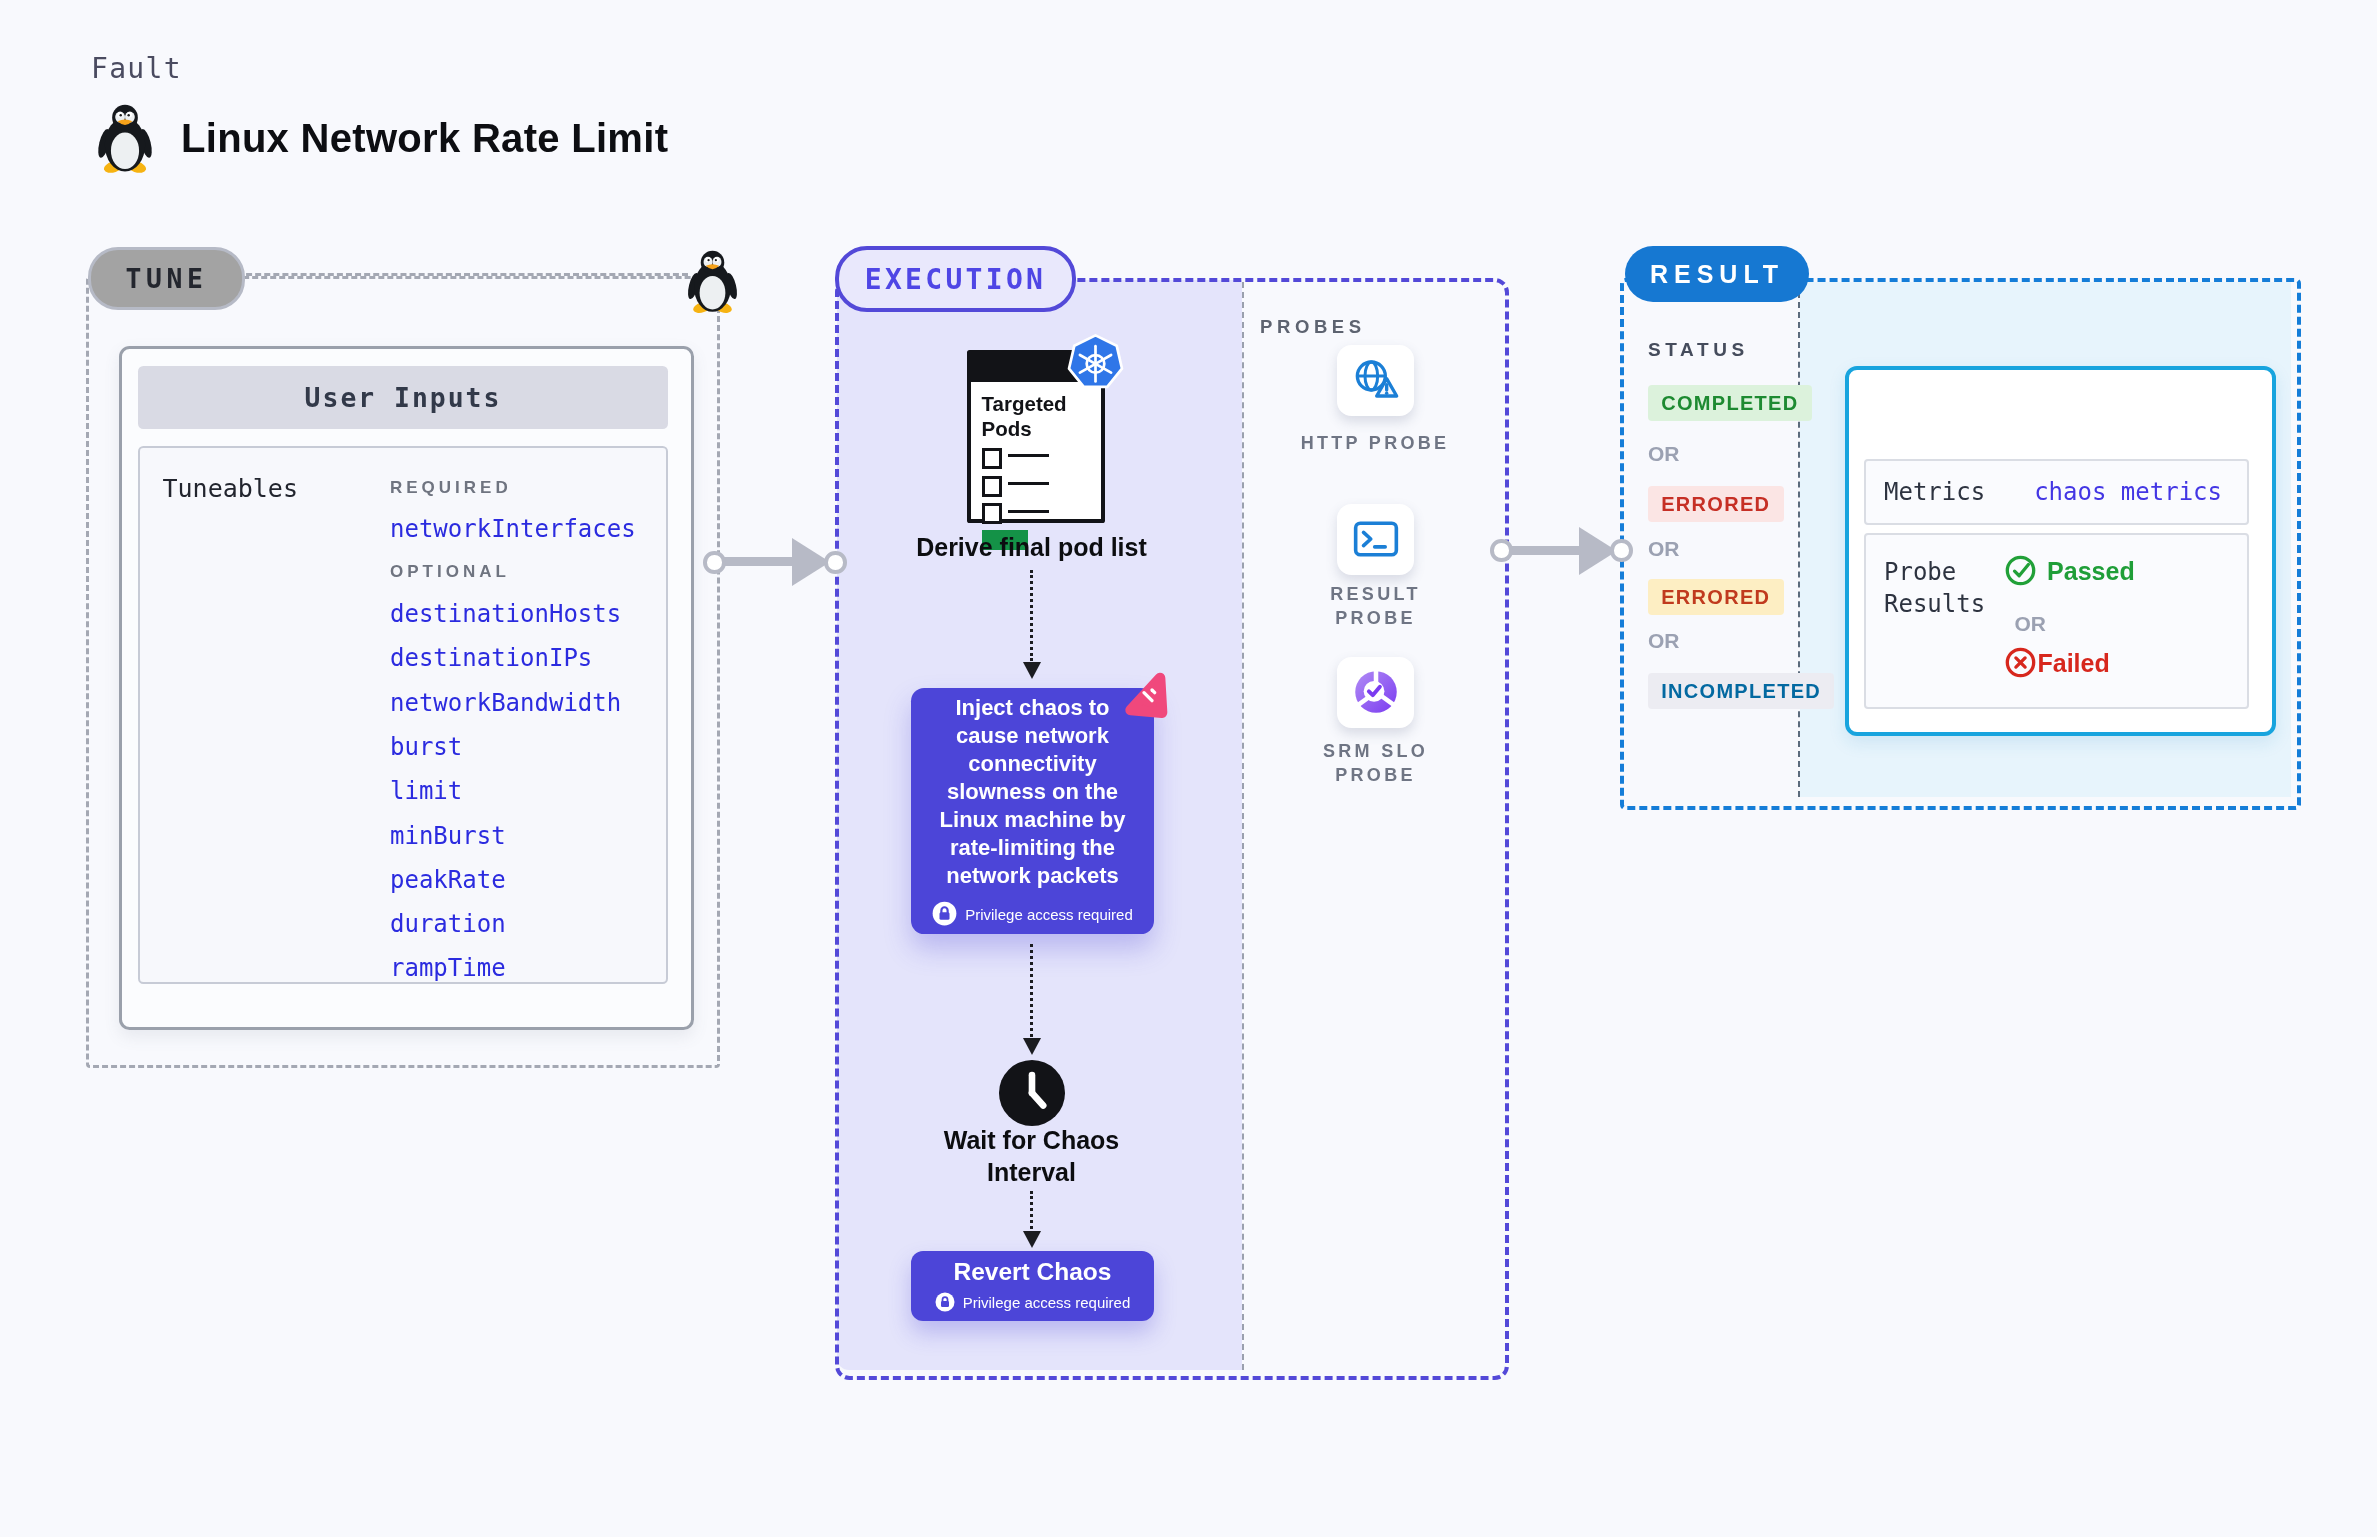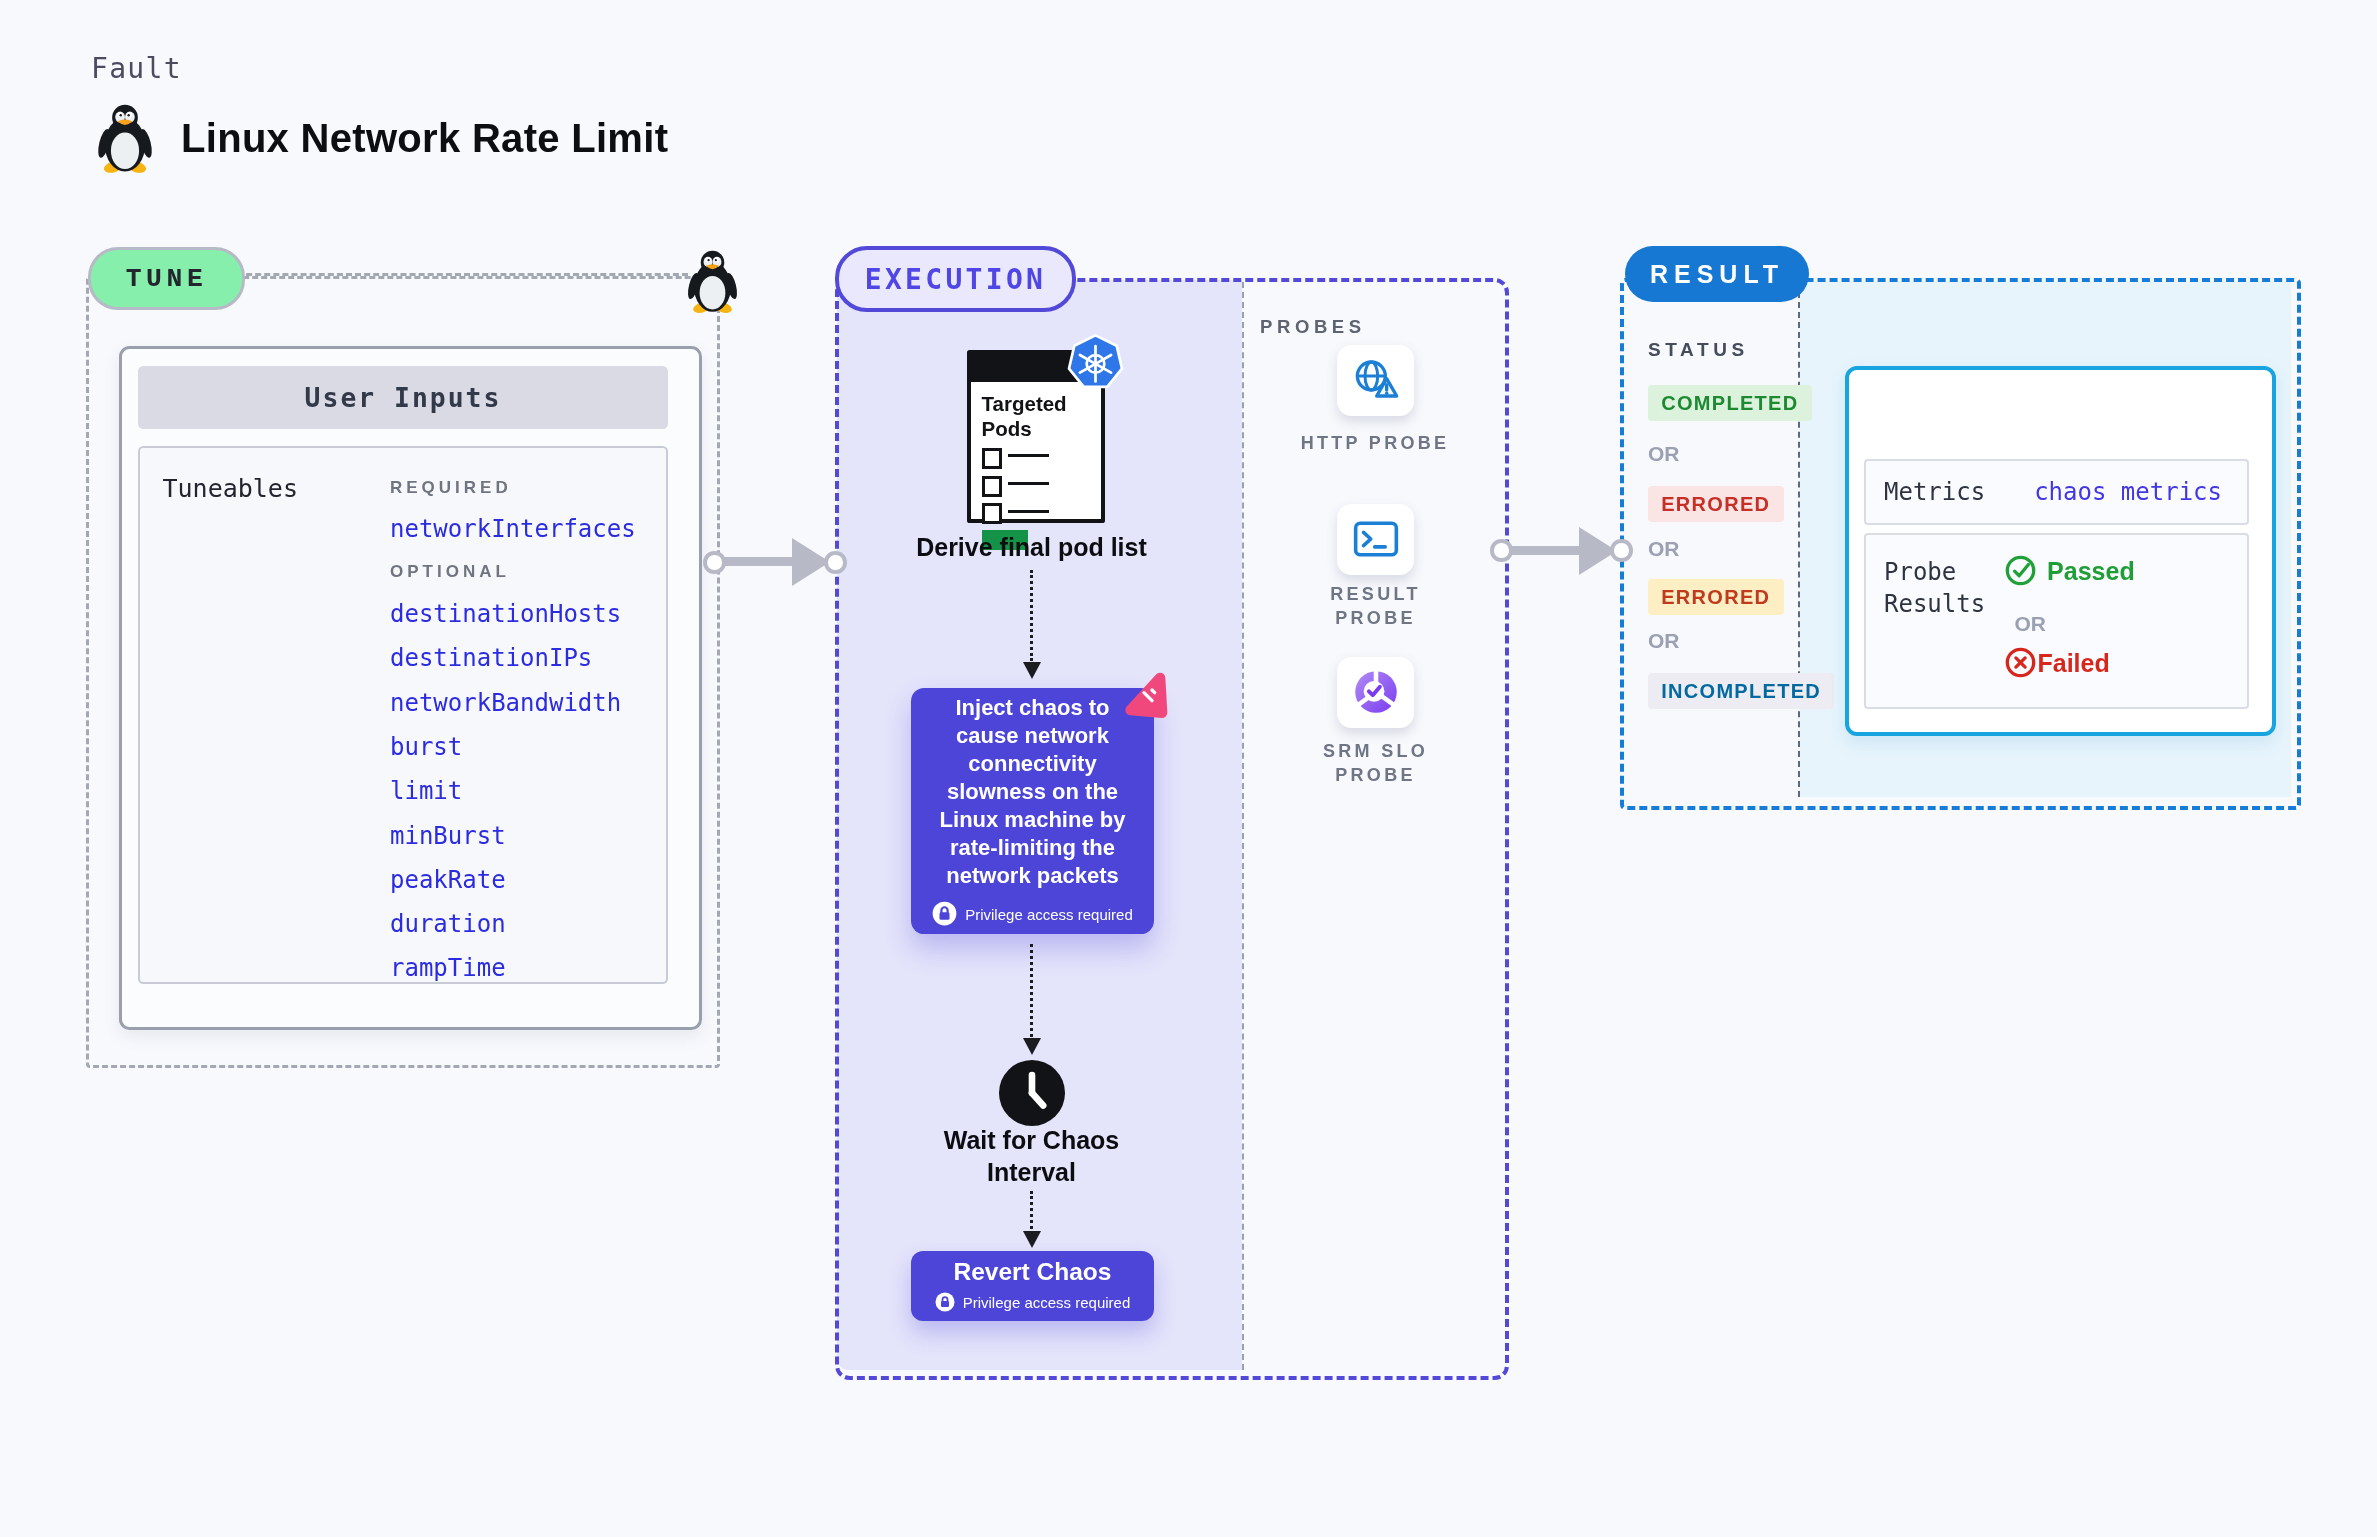--- a/index.html
+++ b/index.html
@@ -10,26 +10,26 @@
   .sans{font-family:"Liberation Sans", sans-serif;}
 
   
   .fault-label{left:91px;top:52px;font-size:28px;color:#4a4b60;letter-spacing:1.3px;}
   .page-title{left:181px;top:116px;font-size:40px;font-weight:bold;color:#0d0e12;letter-spacing:0.3px;}
   .tux-big{left:94px;top:103px;width:62px;height:71px;}
 
   
   .tune-box{left:86px;top:276px;width:628px;height:786px;border:3.3px dashed #a4a8b3;border-radius:4px;}
   .tune-dash-line{left:237px;top:273px;width:451px;border-top:3.3px dashed #a4a8b3;}
-  .tune-pill{left:88px;top:247px;width:151px;height:57px;background:#86efac;border:3.3px solid #b6bac6;
+  .tune-pill{left:88px;top:247px;width:151px;height:57px;background:#a3a3a3;border:3.3px solid #b6bac6;
              border-radius:30px;display:flex;align-items:center;justify-content:center;
-             font-size:26.4px;font-weight:bold;color:#23262e;letter-spacing:4.6px;z-index:6;font-family:Liberation Mono, monospace;}
+             font-size:26.4px;font-weight:bold;color:#23262e;letter-spacing:4.6px;z-index:6;}
   .tux-small{left:684px;top:249px;width:57px;height:65px;z-index:6;}
   .ui-card{left:119px;top:346px;width:569px;height:678px;background:#fbfcfe;border:3.3px solid #9aa0ab;
-           border-radius:10.6px;box-shadow:0 6.6px 16px rgba(90,95,120,0.10);padding-left:8px;}
+           border-radius:10.6px;box-shadow:0 6.6px 16px rgba(90,95,120,0.10);}
   .ui-header{left:16px;top:17px;width:530px;height:63px;background:#d9dae4;border-radius:5.3px;
              display:flex;align-items:center;justify-content:center;font-size:26.4px;font-weight:bold;
              color:#323949;letter-spacing:2px;}
   .ui-inner{left:16px;top:97px;width:526px;height:534px;background:#f7f8fc;border:2px solid #c7cbd6;border-radius:5.3px;}
   .tuneables-label{left:22.5px;top:26.4px;font-size:25px;color:#22252e;}
   .req-label,.opt-label{left:250px;font-size:17px;font-weight:bold;color:#6f7480;letter-spacing:4px;}
   .req-label{top:30px;}
   .opt-label{top:114px;}
   .param{left:250px;font-size:24px;color:#2b2bdf;}
   .param-required{top:67px;}

